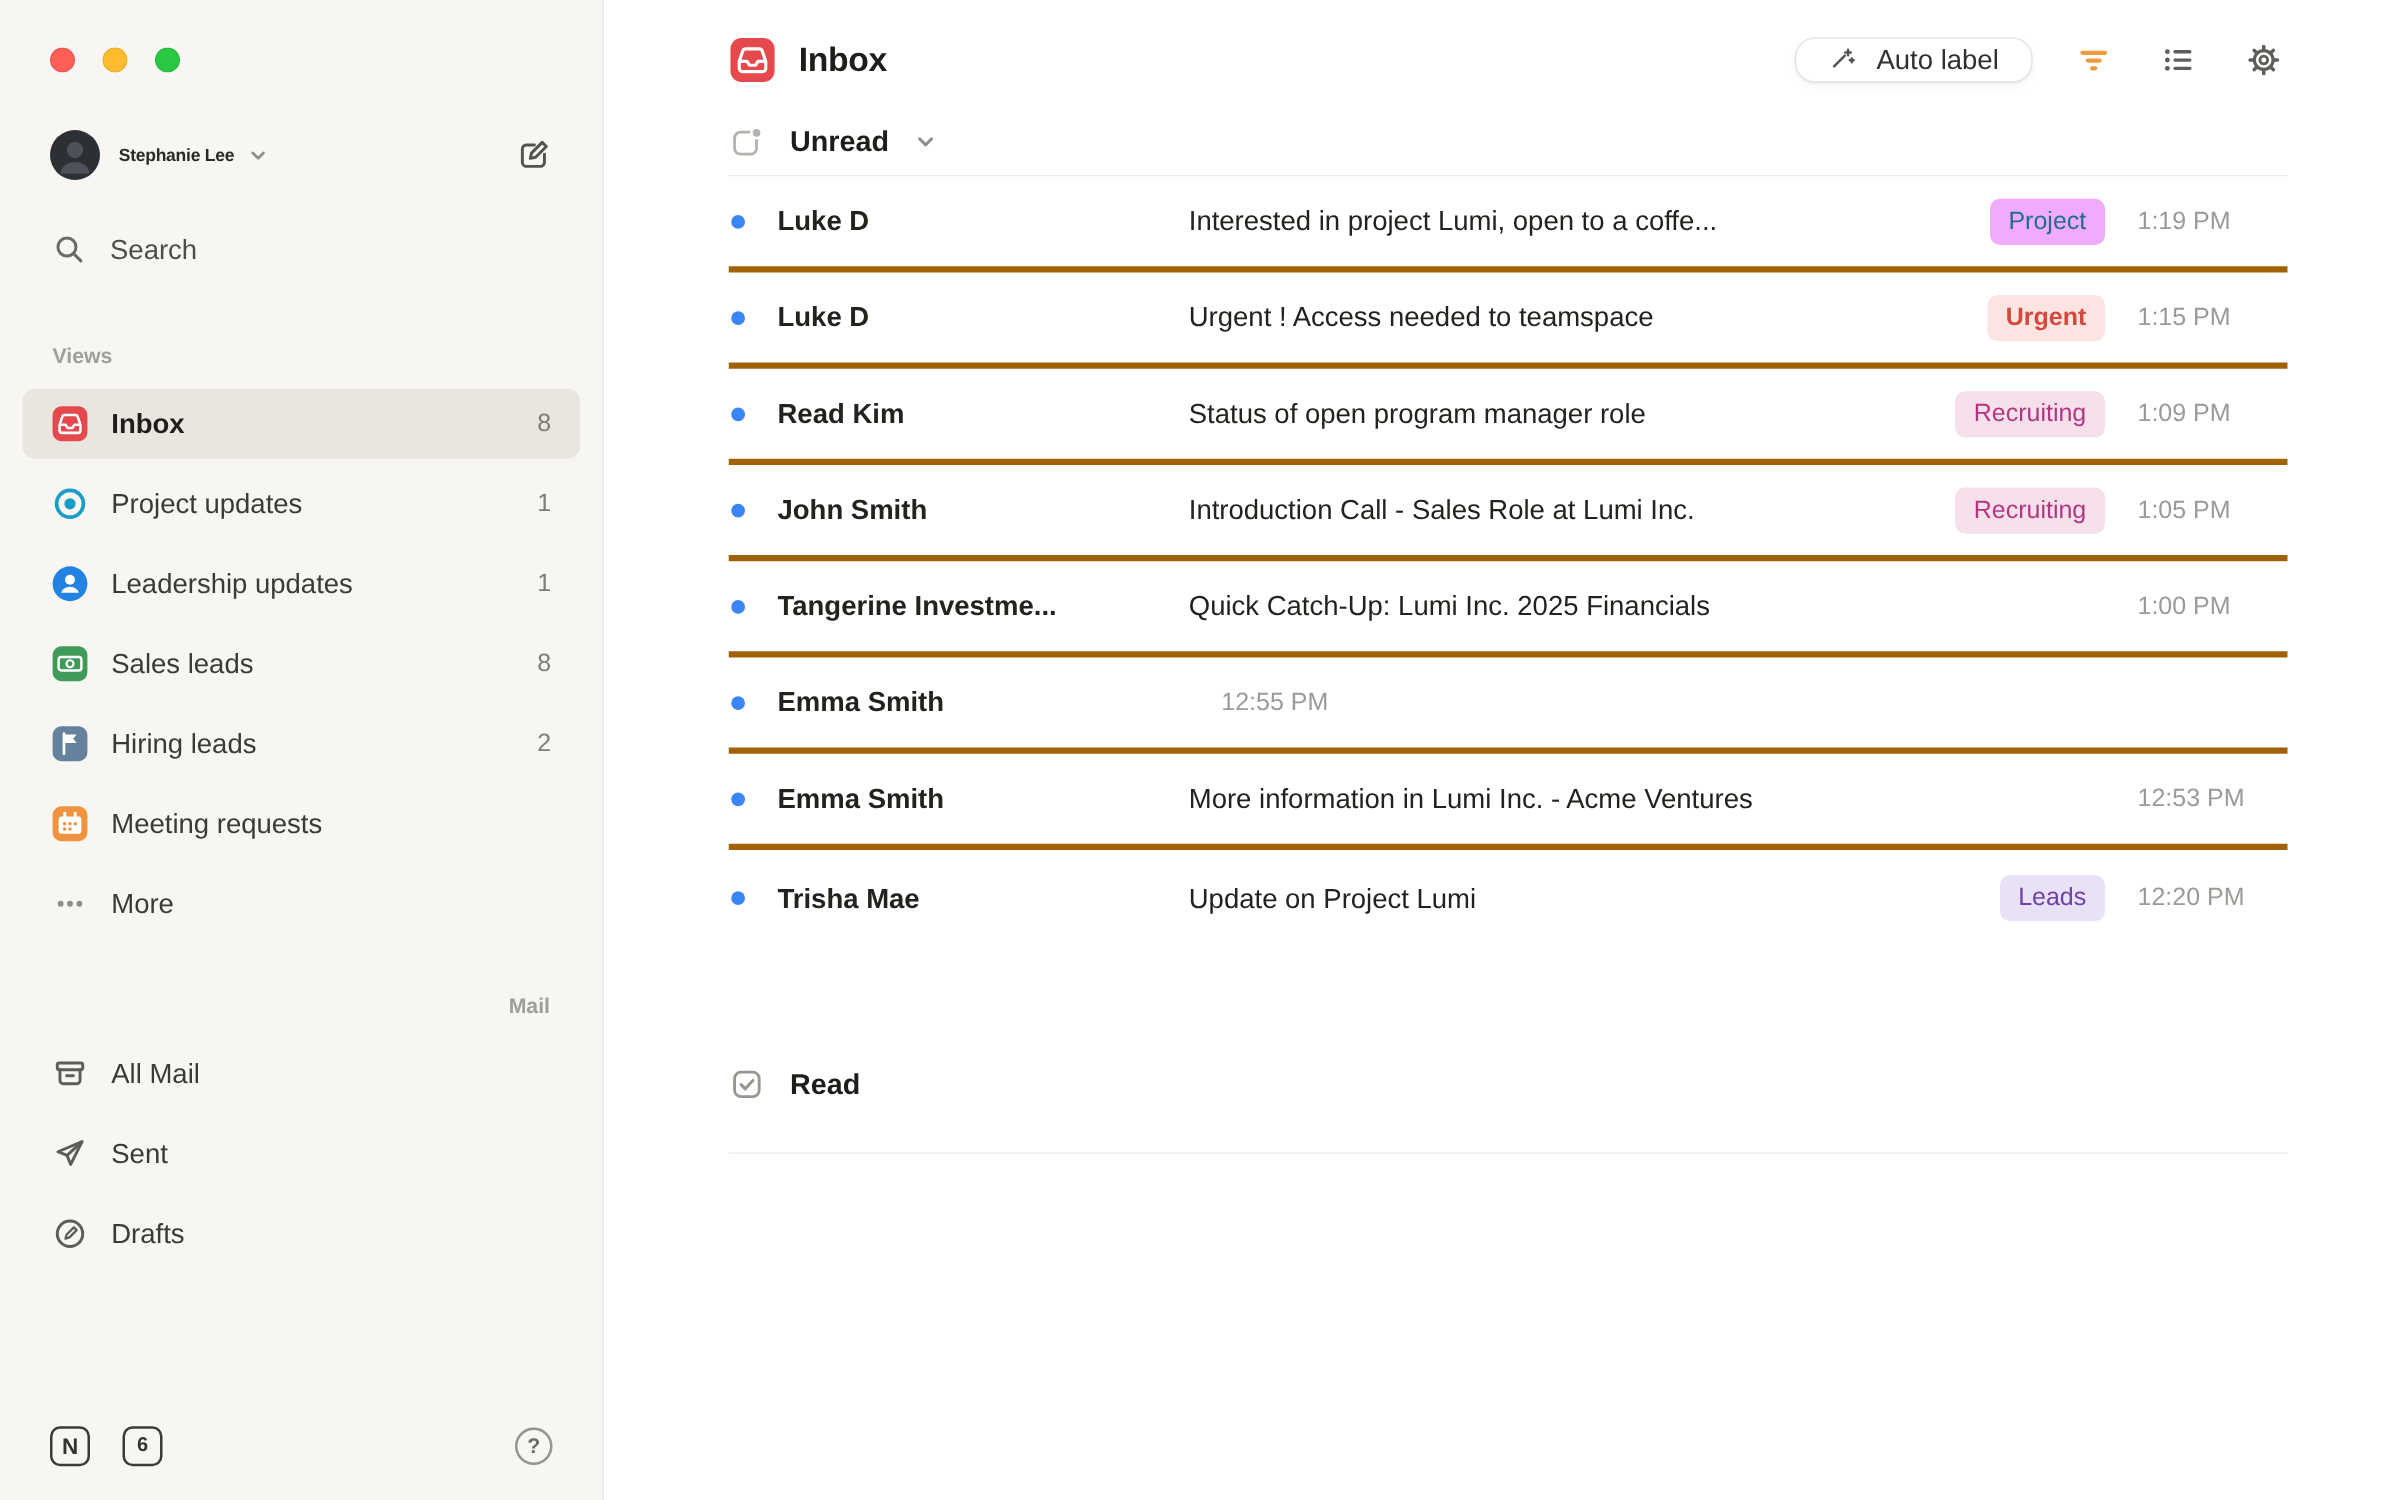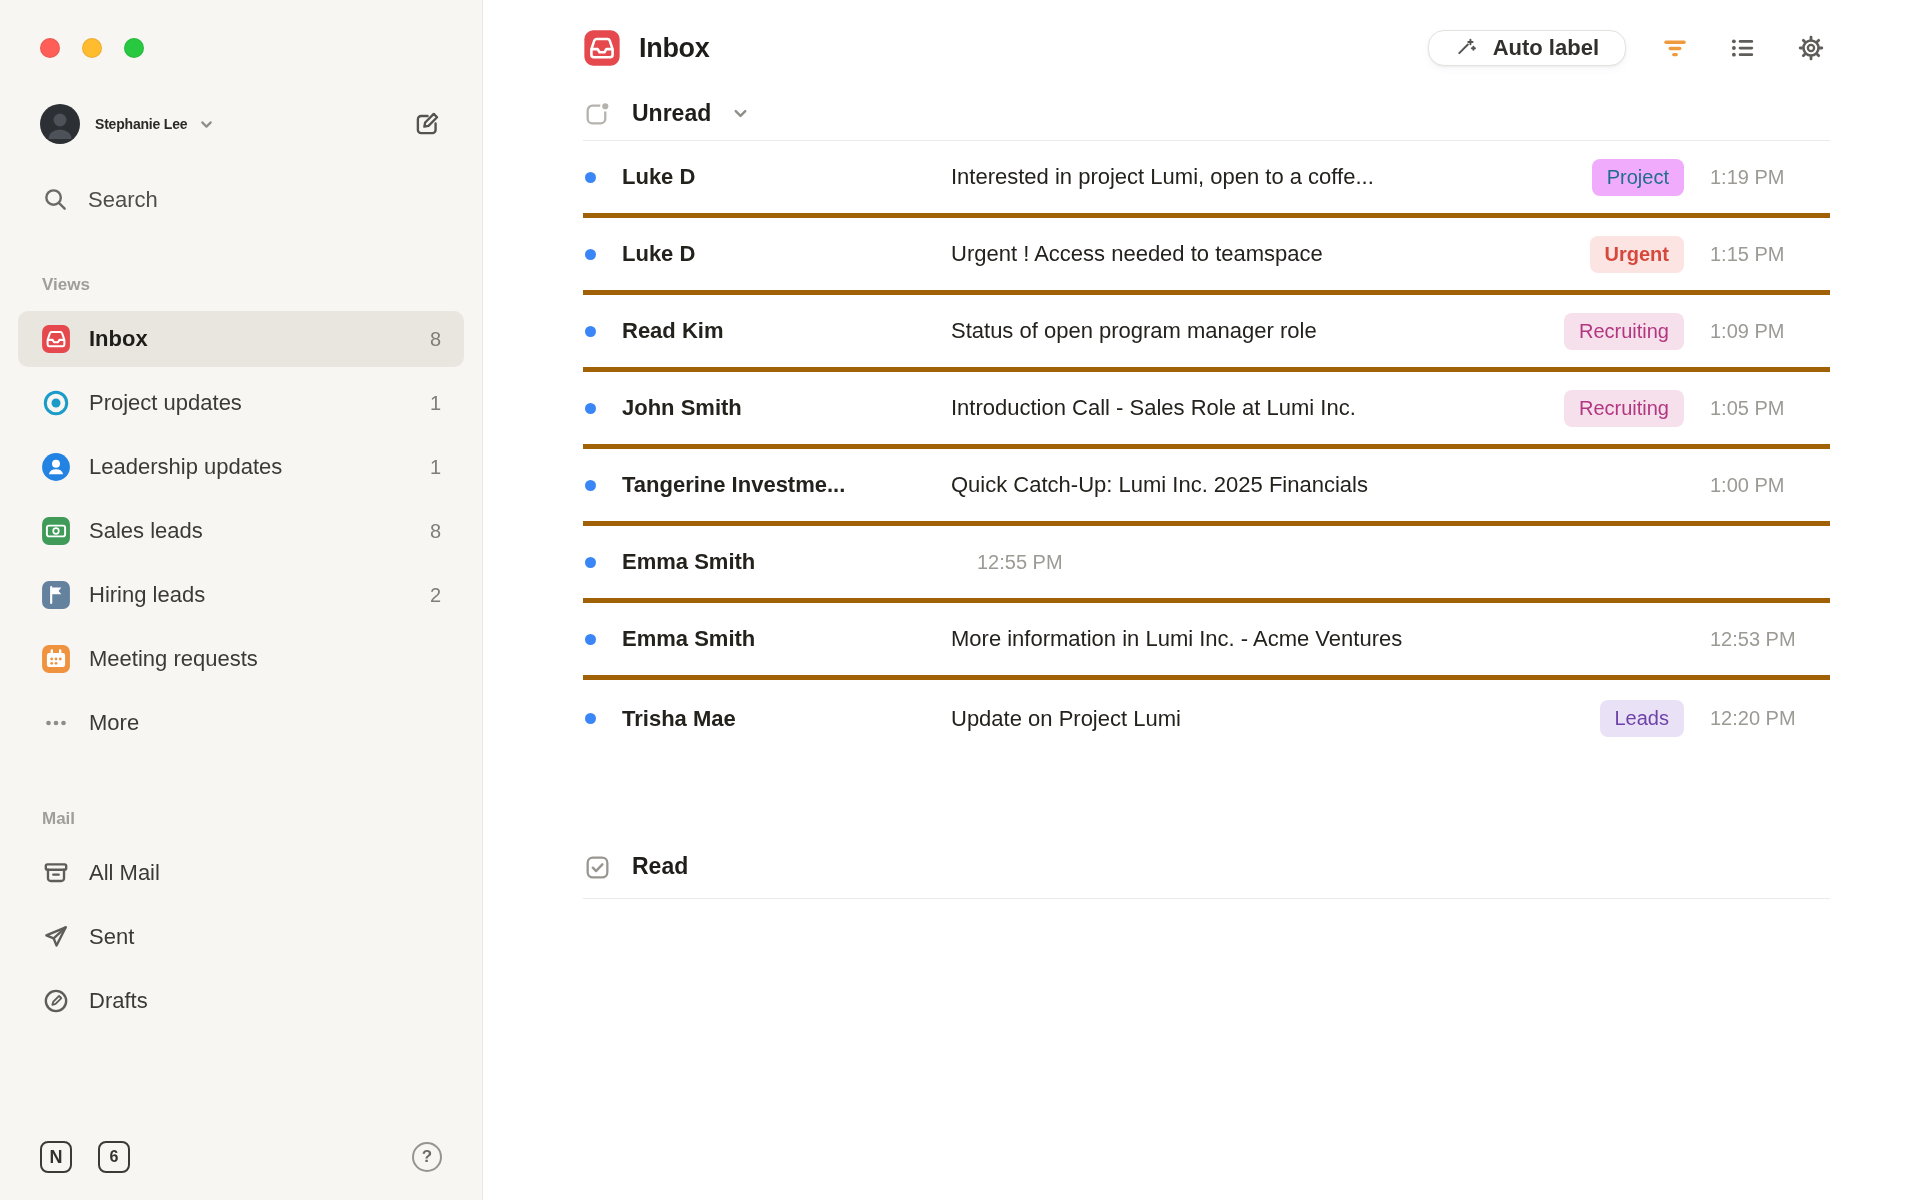--- a/index.html
+++ b/index.html
@@ -16,58 +16,58 @@
   .tl-zoom { background:#28c840; }
 
   .user-row { display:flex; align-items:center; padding:0 40px; margin-top:104px; }
   .user-name { font-size:14px; font-weight:700; color:#2c2a25; margin-left:15px; letter-spacing:-0.2px; }
   .user-chevron { margin-left:11px; display:flex; }
   .compose-btn { margin-left:auto; display:flex; cursor:pointer; }
 
   .search-row { display:flex; align-items:center; gap:19px; padding:0 42px; margin-top:42px; color:#4f4d49; font-size:22px; font-weight:500; }
 
   .section-label { font-size:17px; font-weight:600; color:#a09e99; padding:0 42px; margin-top:62px; margin-bottom:16px; }
-  .section-label.mail { margin-top:58px; }
+  .section-label.mail { margin-top:44px;text-align:right; }
   .nav { padding:0 18px; }
   .nav-item { height:56px; display:flex; align-items:center; gap:18px; padding:0 23px; border-radius:10px; font-size:22px; font-weight:500; color:#3b3a35; margin-bottom:8px; cursor:pointer; }
   .nav-item.selected { background:#e9e6e0; font-weight:700; color:#1f1d19; }
   .nav-count { margin-left:auto; font-size:20px; font-weight:400; color:#7f7d78; }
   .nav-count:empty { display:none; }
   .nav-icon { width:30px; height:30px; display:flex; flex:none; }
 
   .sidebar-footer { position:absolute; left:0; right:0; bottom:0; height:86px; display:flex; align-items:center; padding:0 40px; gap:26px; }
   .notion-badge, .cal-badge { width:32px; height:32px; border:2.5px solid #3b3a36; border-radius:8px; display:flex; align-items:center; justify-content:center; font-weight:700; color:#33322e; cursor:pointer; }
   .notion-badge { font-size:18px; }
   .cal-badge { font-size:16px; }
   .help-badge { margin-left:auto; width:30px; height:30px; border:2px solid #96948f; border-radius:50%; color:#6c6a66; font-size:17px; font-weight:700; display:flex; align-items:center; justify-content:center; cursor:pointer; }
 
   
   .main { flex:1; background:#fff; padding:0 90px 0 100px; }
   .main-header { display:flex; align-items:center; margin-top:18px; height:60px; }
   .header-title { font-size:27px; font-weight:700; color:#1f1d19; margin-left:18px; letter-spacing:-0.3px; }
   .header-actions { margin-left:auto; display:flex; align-items:center; gap:30px; }
-  .auto-label-btn { display:flex; align-items:center; gap:14px; height:36px; padding:0 26px; background:#fff; border:1px solid #e4e2de; border-radius:16px; box-shadow:0 1px 2px rgba(0,0,0,0.05), 0 3px 8px rgba(0,0,0,0.04); font-size:22px; font-weight:700; color:#32302c; cursor:pointer; }
+  .auto-label-btn { display:flex; align-items:center; gap:14px; height:36px; padding:0 26px; background:#fff; border:1px solid #e4e2de; border-radius:16px; box-shadow:0 1px 2px rgba(0,0,0,0.05), 0 3px 8px rgba(0,0,0,0.04); font-size:22px; font-weight:400; color:#32302c; cursor:pointer; }
   .icon-btn { width:38px; height:38px; display:flex; align-items:center; justify-content:center; cursor:pointer; }
 
   .group-row { display:flex; align-items:center; gap:20px; margin-top:21px; font-size:23px; font-weight:700; color:#1f1d19; }
   .list-divider { border-bottom:1px solid #ebeae7; margin-top:12px; }
 
   .email-row { height:77px; display:flex; align-items:center; border-bottom:5px solid #a16207; cursor:pointer; }
   .dot { width:11px; height:11px; border-radius:50%; background:#3a86f7; margin-left:2px; flex:none; }
   .sender { width:300px; margin-left:26px; margin-right:29px; font-size:22px; font-weight:700; color:#24221d; white-space:nowrap; overflow:hidden; flex:none; }
   .subject { flex:1; font-size:22px; font-weight:500; color:#24221d; white-space:nowrap; overflow:hidden; text-overflow:ellipsis; }
   .badge { margin-left:22px; padding:7px 15px; border-radius:8px; font-size:20px; font-weight:500; flex:none; white-space:nowrap; }
   .badge:empty { display:none; }
   .badge-blue { background:#f0abfc; color:#1f6e8c; }
   .badge-red { background:#fbe4e2; color:#d6483c;font-weight:bold; }
   .badge-pink { background:#f6e0eb; color:#b23680; }
   .badge-purple { background:#e9e1f5; color:#6e42a8; }
   .time { margin-left:26px; width:120px; text-align:left; font-size:20px; font-weight:400; color:#9b9a95; flex:none; }
 
-  .read-row { display:flex; align-items:flex-start; gap:20px; margin-top:96px; font-size:23px; font-weight:700; color:#1f1d19; padding-bottom:16px; border-bottom:1px solid #ebeae7; }
+  .read-row { display:flex; align-items:center; gap:20px; margin-top:96px; font-size:23px; font-weight:700; color:#1f1d19; padding-bottom:40px; border-bottom:1px solid #ebeae7; }
   svg { display:block; }
 </style>
 </head>
 <body>
 
 <div class="app">
 
   <div class="sidebar">
     <div class="traffic-lights">
       <span class="tl tl-close"></span>

